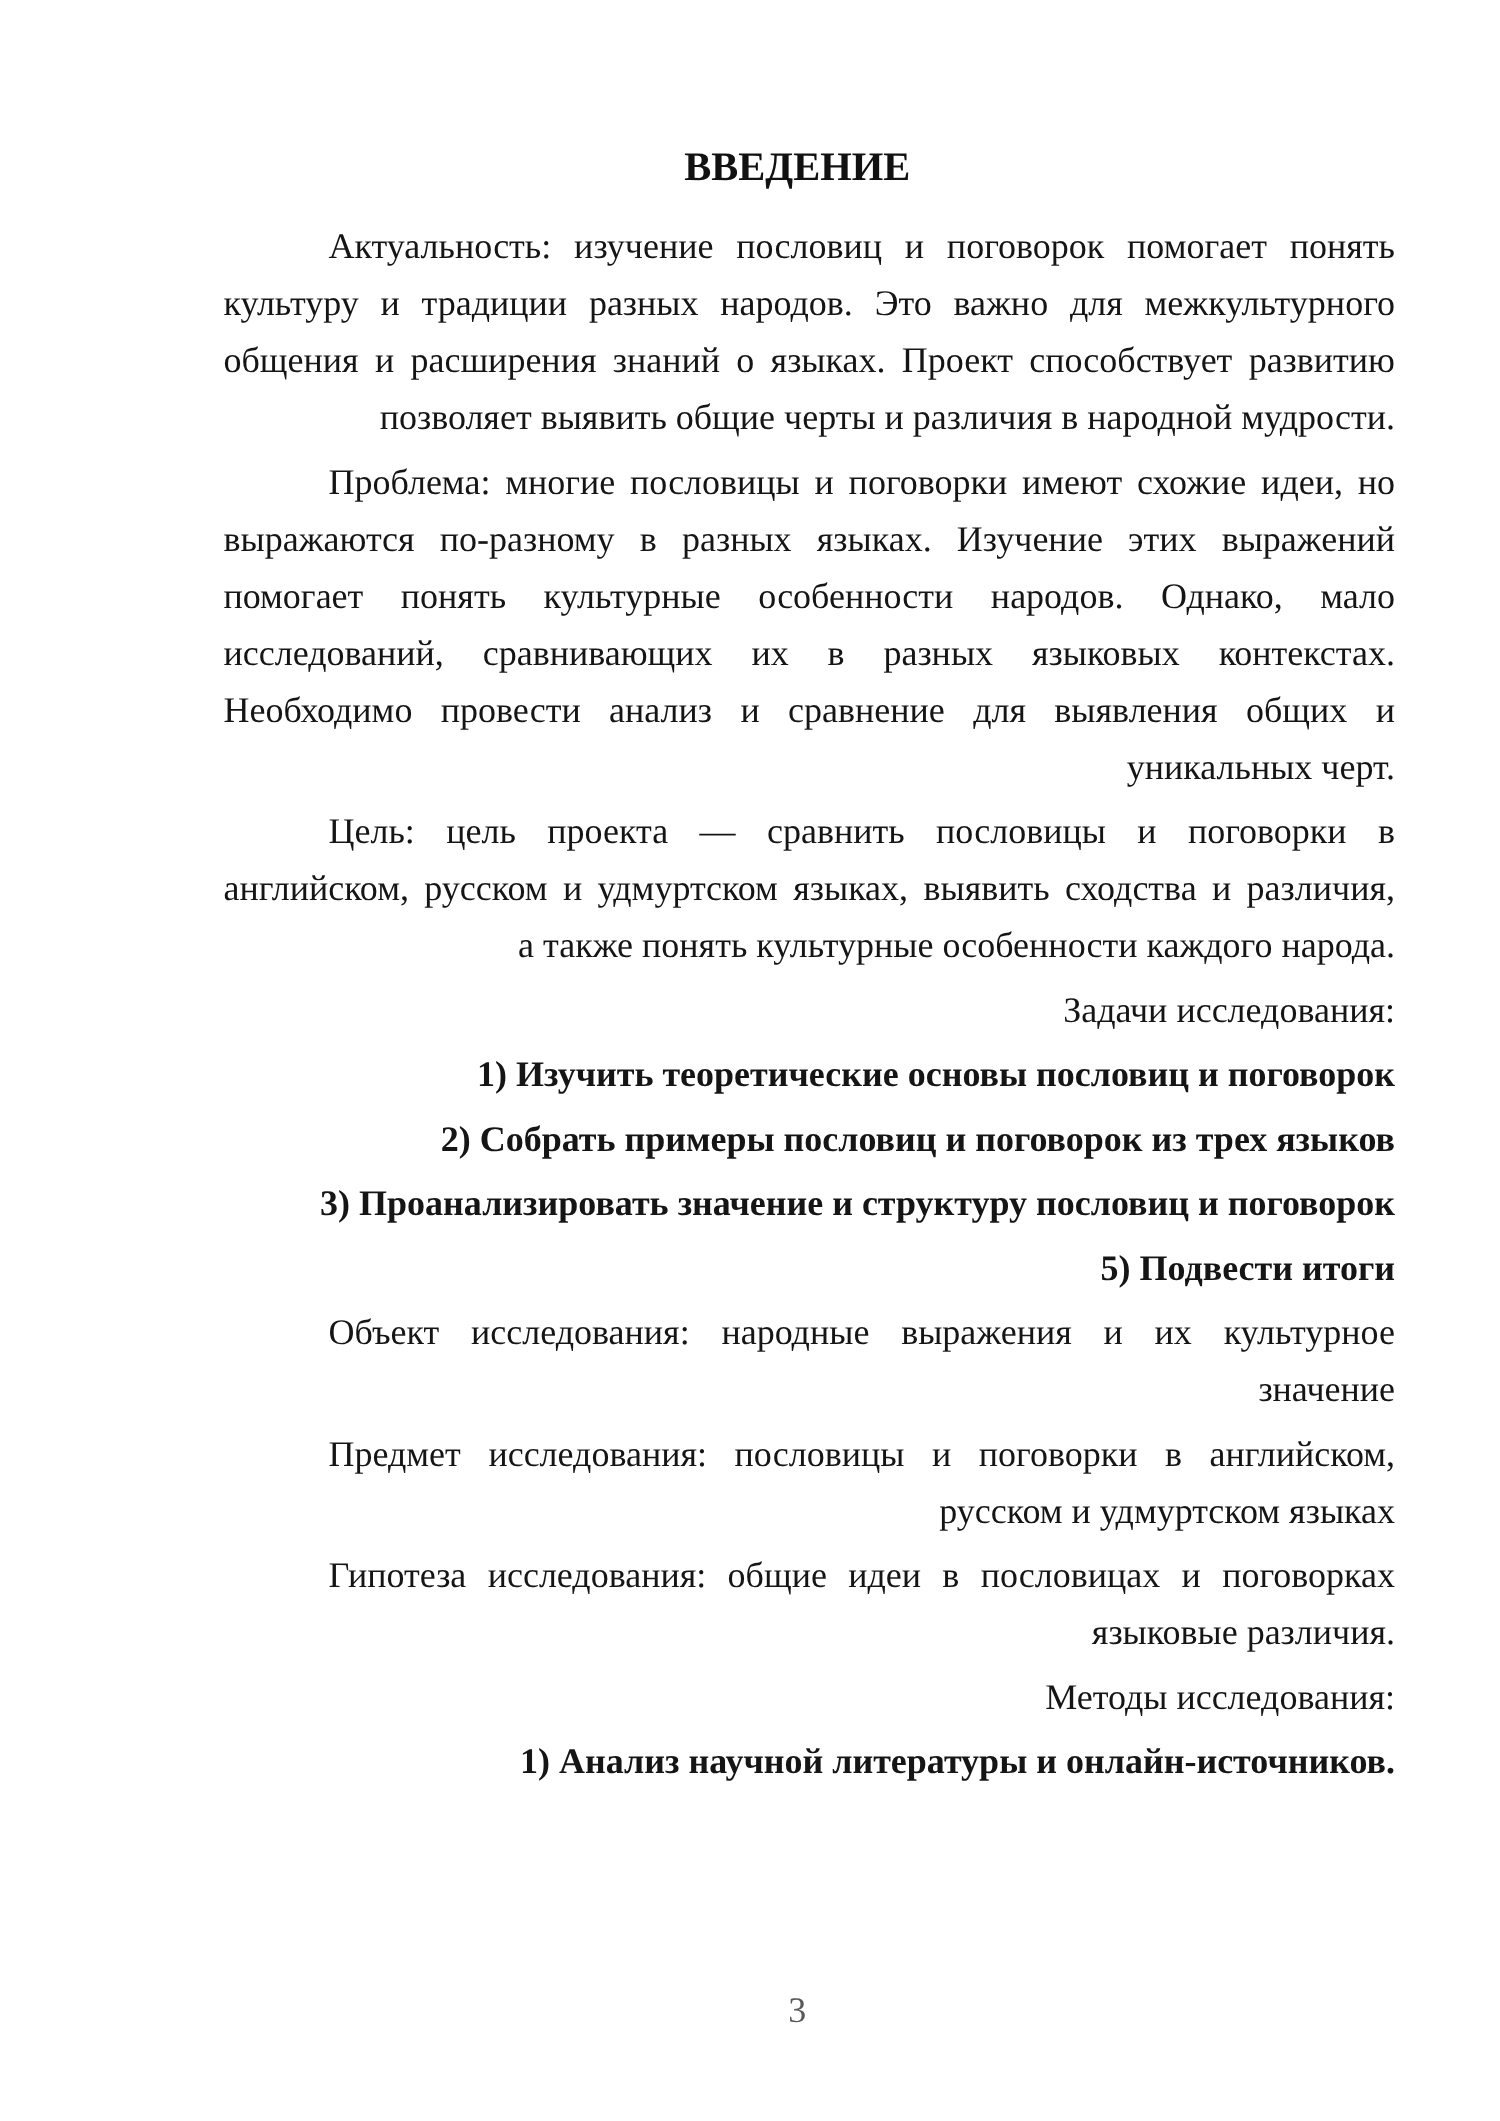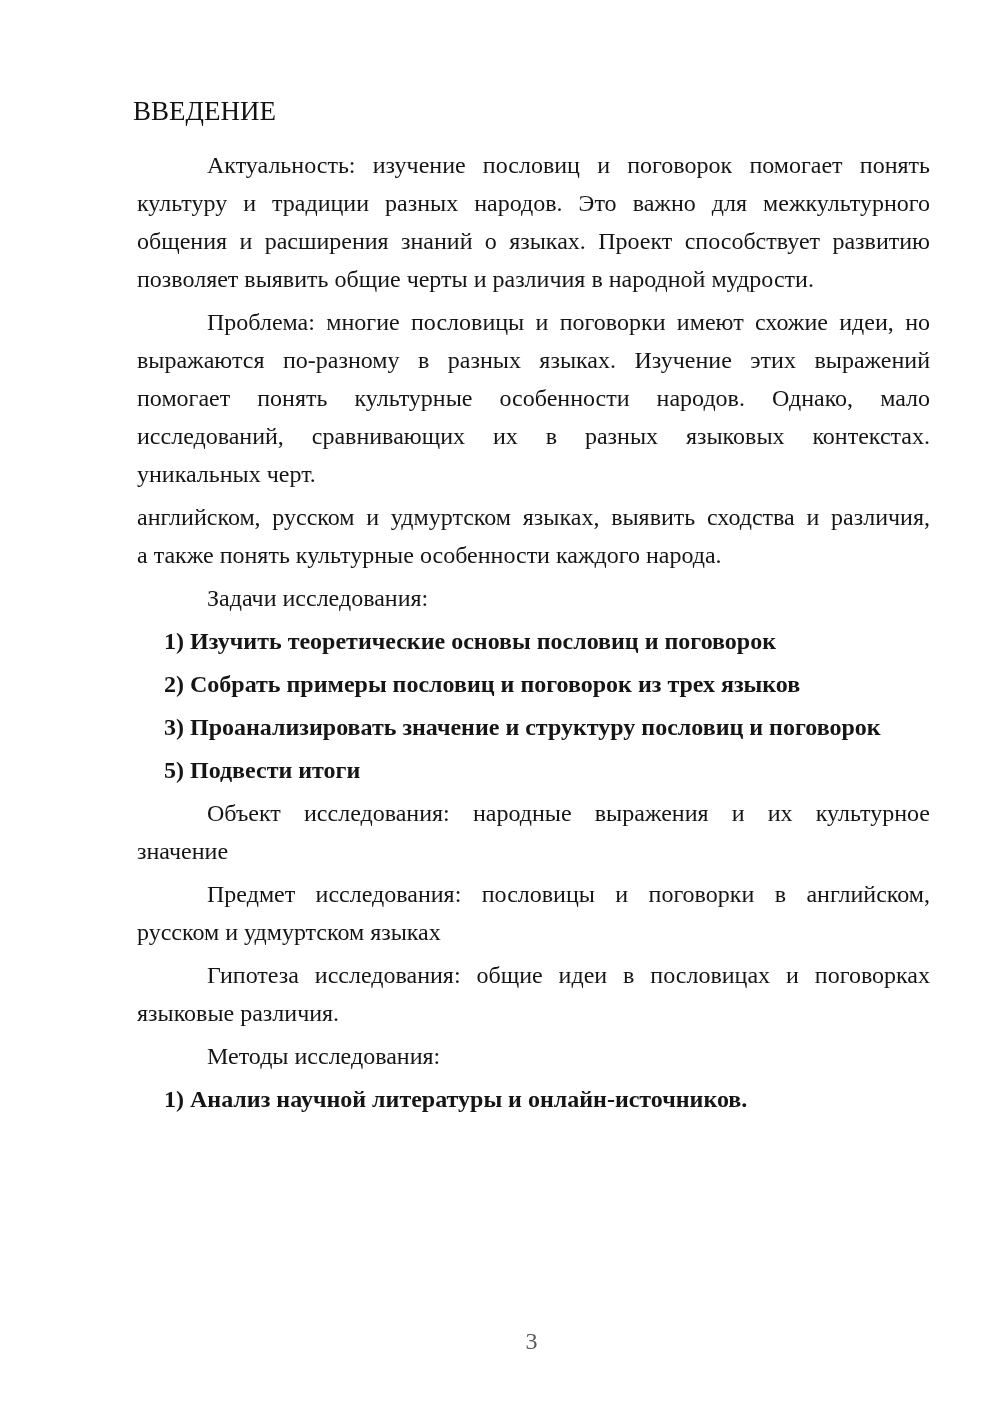--- a/index.html
+++ b/index.html
@@ -17,38 +17,39 @@
     overflow: hidden;
   }
   .content {
     position: absolute;
     left: 133px;
     top: 92px;
     width: 797px;
   }
   .doc-title {
     margin: 0 0 16px 0;
-    font-weight: normal;
+    text-align: center;
+    font-weight: bold;
     font-size: 27px;
     line-height: 38px;
     color: #111111;
   }
   .para {
-    margin: 0 0 5px 4px;
+    margin: 0 0 5px 16px;
     font-size: 24px;
     line-height: 38px;
   }
   .para .jline {
     display: block;
     text-align: justify;
     text-align-last: justify;
   }
   .para .lline {
     display: block;
-    text-align: left;
+    text-align: right;
   }
   .para .indent {
     padding-left: 70px;
   }
   .para.list-item .lline {
     padding-left: 27px;
     font-weight: bold;
   }
   .page-number {
     position: absolute;
@@ -72,23 +73,25 @@
           <span class="jline indent">Актуальность: изучение пословиц и поговорок помогает понять</span>
           <span class="jline">культуру и традиции разных народов. Это важно для межкультурного</span>
           <span class="jline">общения и расширения знаний о языках. Проект способствует развитию</span>
           <span class="lline">позволяет выявить общие черты и различия в народной мудрости.</span>
         </div>
         <div class="para">
           <span class="jline indent">Проблема: многие пословицы и поговорки имеют схожие идеи, но</span>
           <span class="jline">выражаются по-разному в разных языках. Изучение этих выражений</span>
           <span class="jline">помогает понять культурные особенности народов. Однако, мало</span>
           <span class="jline">исследований, сравнивающих их в разных языковых контекстах.</span>
+          <span class="jline">Необходимо провести анализ и сравнение для выявления общих и</span>
           <span class="lline">уникальных черт.</span>
         </div>
         <div class="para">
+          <span class="jline indent">Цель: цель проекта — сравнить пословицы и поговорки в</span>
           <span class="jline">английском, русском и удмуртском языках, выявить сходства и различия,</span>
           <span class="lline">а также понять культурные особенности каждого народа.</span>
         </div>
         <div class="para">
           <span class="lline indent">Задачи исследования:</span>
         </div>
         <div class="para list-item">
           <span class="lline">1) Изучить теоретические основы пословиц и поговорок</span>
         </div>
         <div class="para list-item">

